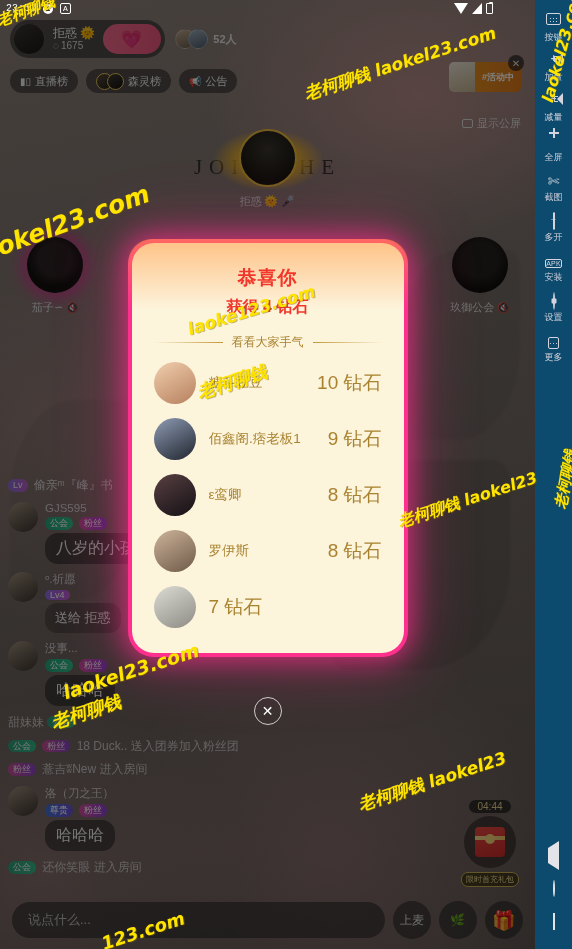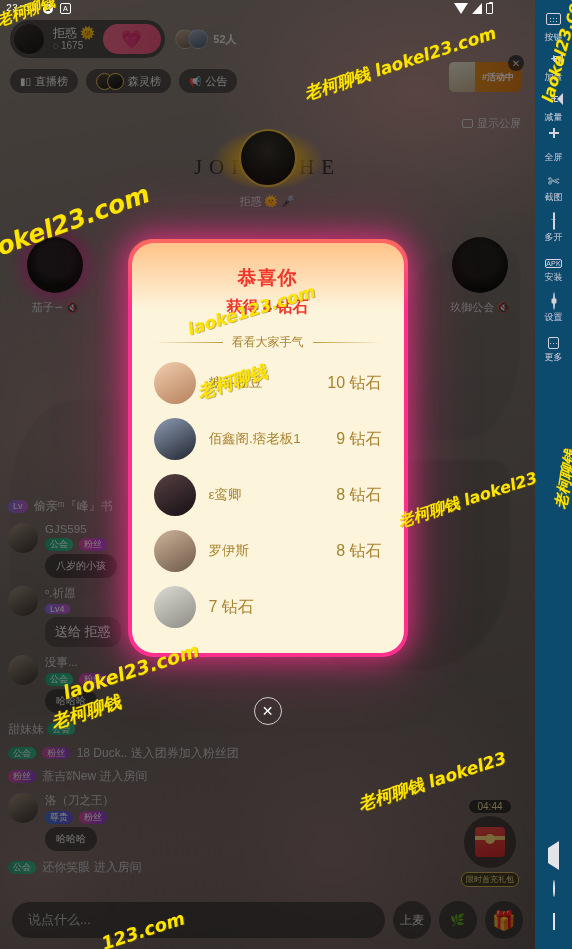--- a/index.html
+++ b/index.html
@@ -124,21 +124,21 @@
   .tag { display:inline-block; border-radius:7px; padding:0 5px; font-size:9px; color:#fff; vertical-align:1px; margin-right:3px;}
   .tag.green { background:linear-gradient(90deg,#27a17a,#2bbf8a); }
   .tag.pink  { background:linear-gradient(90deg,#d24b9c,#8b3fd0); }
   .tag.blue  { background:linear-gradient(90deg,#3f6fd0,#6a4fd0); }
   .tag.lv    { background:linear-gradient(90deg,#8a6be0,#c05bd0); }
   .msg-row { display:flex; gap:7px; margin:8px 0; align-items:flex-start; }
   .msg-ava { width:30px;height:30px;border-radius:50%;flex:none; background:linear-gradient(150deg,#9c8d7c,#3a322b); }
   .msg-body { display:flex; flex-direction:column; gap:3px; }
   .msg-name { color:#cfcfcf; font-size:11.5px; }
   .msg-tags { display:flex; gap:3px; }
-  .msg-text { background:rgba(30,30,30,.55); color:#ededed; border-radius:13px; padding:5px 11px; font-size:10px; align-self:flex-start;}
+  .msg-text { background:rgba(30,30,30,.55); color:#ededed; border-radius:13px; padding:5px 11px; font-size:16px; align-self:flex-start;}
   .gift-msg { background:rgba(30,30,30,.35); border-radius:12px; padding:6px 10px; font-size:13px; color:#eee; }
 
   
   #bottombar { position:absolute; left:0; bottom:0; width:535px; height:58px; z-index:26;
                display:flex; align-items:center; gap:8px; padding:0 12px; }
   #say { flex:1; height:36px; border-radius:18px; background:rgba(35,35,35,.58);
          display:flex;align-items:center; padding:0 16px; color:#b6b6b6; font-size:13px; }
   .rbtn { width:38px;height:38px;border-radius:50%; background:rgba(35,35,35,.58);
           display:flex;align-items:center;justify-content:center; color:#dadada; font-size:12px; flex:none;}
   .rbtn.gift { font-size:19px; }
@@ -177,21 +177,21 @@
   }
   #m-title { text-align:center; color:#f1372b; font-size:19px; font-weight:bold; letter-spacing:1px; }
   #m-sub { text-align:center; color:#f1372b; font-size:16px; font-weight:bold; margin-top:6px; }
   #m-div { display:flex; align-items:center; gap:9px; margin:16px 22px 4px; }
   #m-div .ln { flex:1; height:1px; background:linear-gradient(90deg,rgba(193,152,58,0),#c1983a); }
   #m-div .ln.r { background:linear-gradient(90deg,#c1983a,rgba(193,152,58,0)); }
   #m-div span { color:#a8822f; font-size:12px; white-space:nowrap; }
   .row { display:flex; align-items:center; padding:7px 22px; gap:13px; }
   .row .ava { width:42px;height:42px;border-radius:50%; flex:none; }
   .row .nm { flex:1; color:#a8822f; font-size:13.5px; overflow:hidden; white-space:nowrap; text-overflow:ellipsis; }
-  .row .amt { color:#a8822f; font-size:16px; white-space:nowrap; }
+  .row .amt { color:#a8822f; font-size:19px; white-space:nowrap; }
   .a1{background:linear-gradient(150deg,#f1cfae,#b6805e);}
   .a2{background:linear-gradient(150deg,#8f9cb4,#20252f);}
   .a3{background:linear-gradient(150deg,#584043,#141014);}
   .a4{background:linear-gradient(150deg,#cdb39a,#6e5a49);}
   .a5{background:linear-gradient(150deg,#dcdcd4,#8d8b84);}
   #m-close { position:absolute; left:50%; transform:translateX(-50%); top:697px; z-index:60;
              width:28px;height:28px;border-radius:50%; border:1.5px solid rgba(255,255,255,.75);
              color:#fff; font-size:14px; display:flex;align-items:center;justify-content:center; pointer-events:auto; }
 
   

